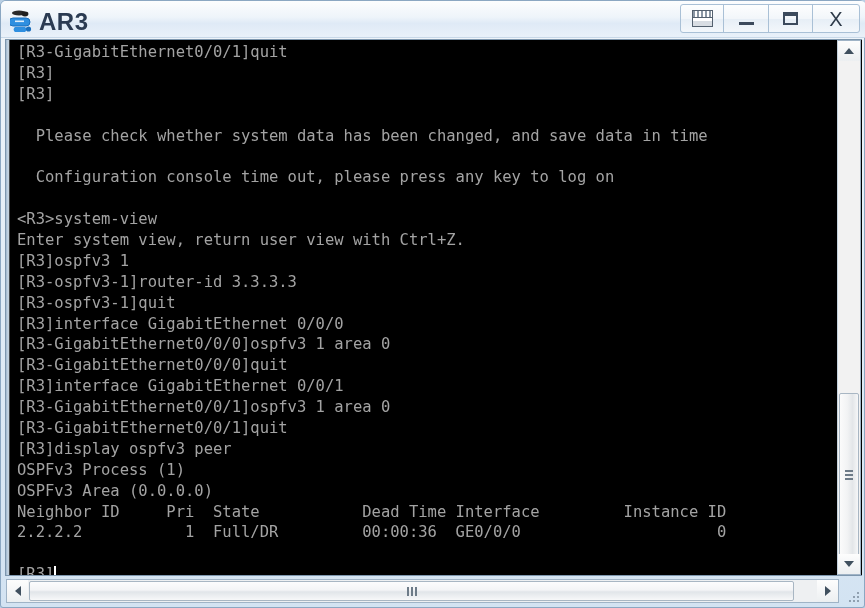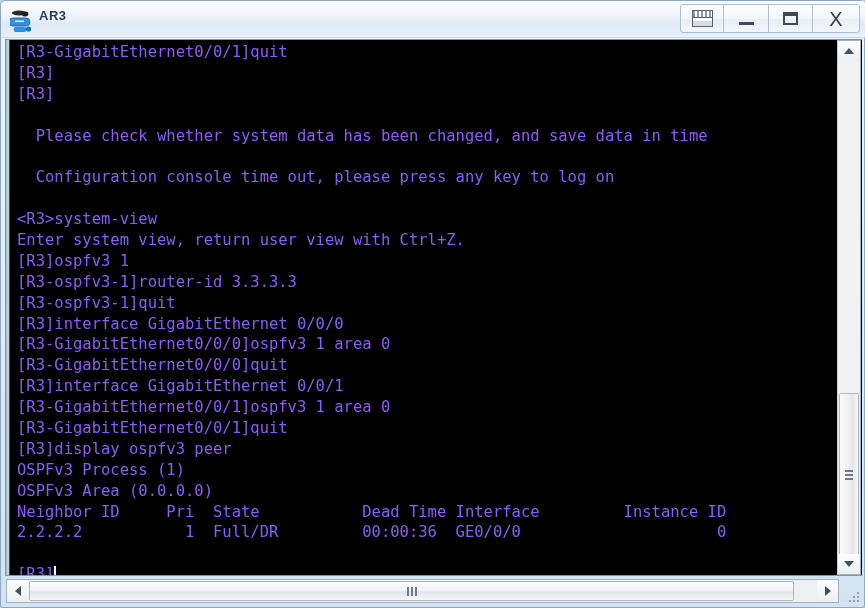--- a/index.html
+++ b/index.html
@@ -38,21 +38,21 @@
 
   #app-icon {
     position: absolute;
     left: 9px; top: 6px;
     width: 26px; height: 26px;
   }
 
   #title-text {
     position: absolute;
     left: 38px; top: 7px;
-    font-size: 13px;
+    font-size: 24px;
     font-weight: bold;
     color: #2b3b52;
     letter-spacing: 0.5px;
     font-family: "Liberation Sans", sans-serif;
     white-space: nowrap;
   }
 
   .winbtn {
     position: absolute;
     top: 3px;
@@ -133,21 +133,21 @@
     width: 826px;
     height: 535px;
     background: #000000;
     overflow: hidden;
   }
 
   #term-lines {
     position: absolute;
     left: 6px;
     top: 2px;
-    color: #8b5cf6;
+    color: #a3a3a3;
     font-family: "DejaVu Sans Mono", "Liberation Mono", monospace;
     font-size: 15.5px;
     line-height: 20.9px;
     letter-spacing: 0px;
     white-space: pre;
   }
   .tline { height: 20.9px; }
 
   #cursor-block {
     display: inline-block;

